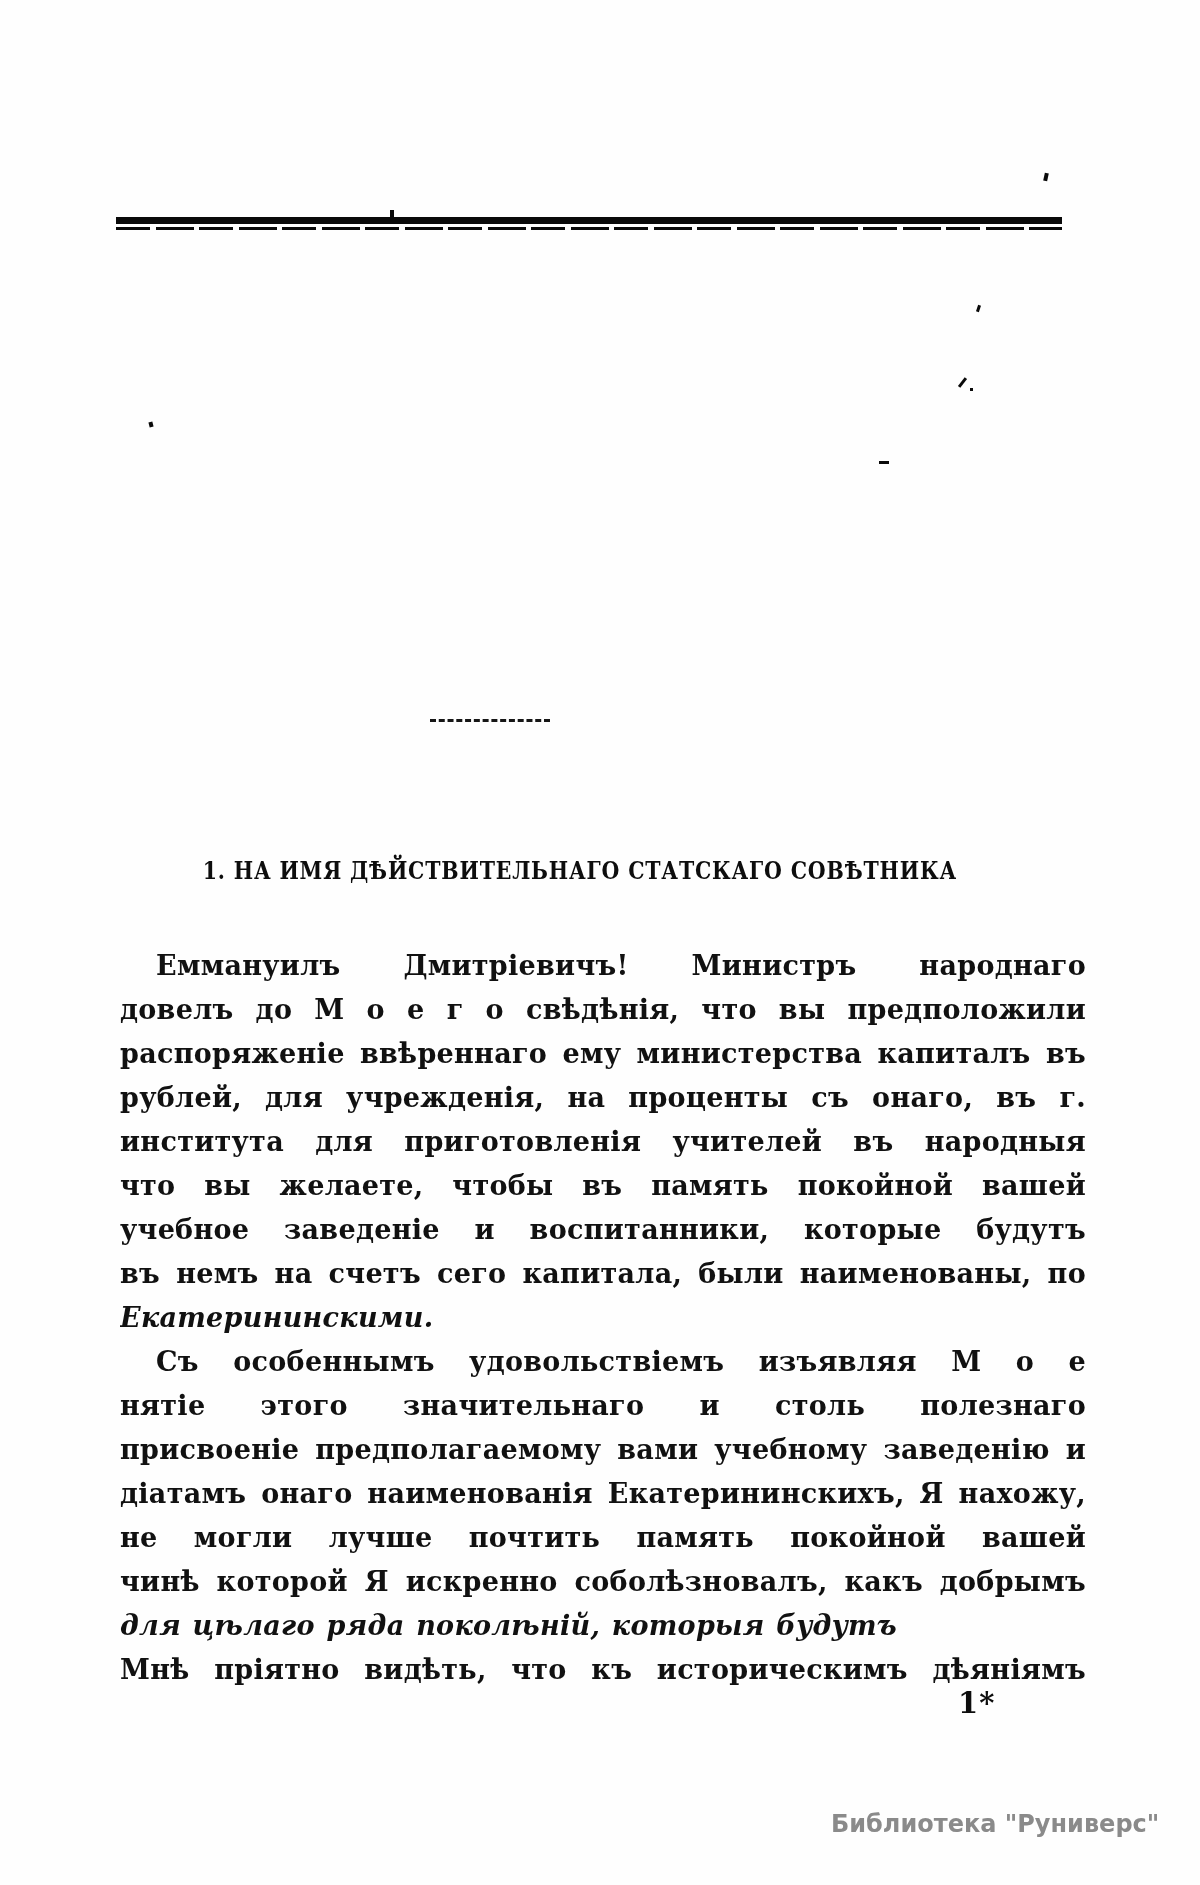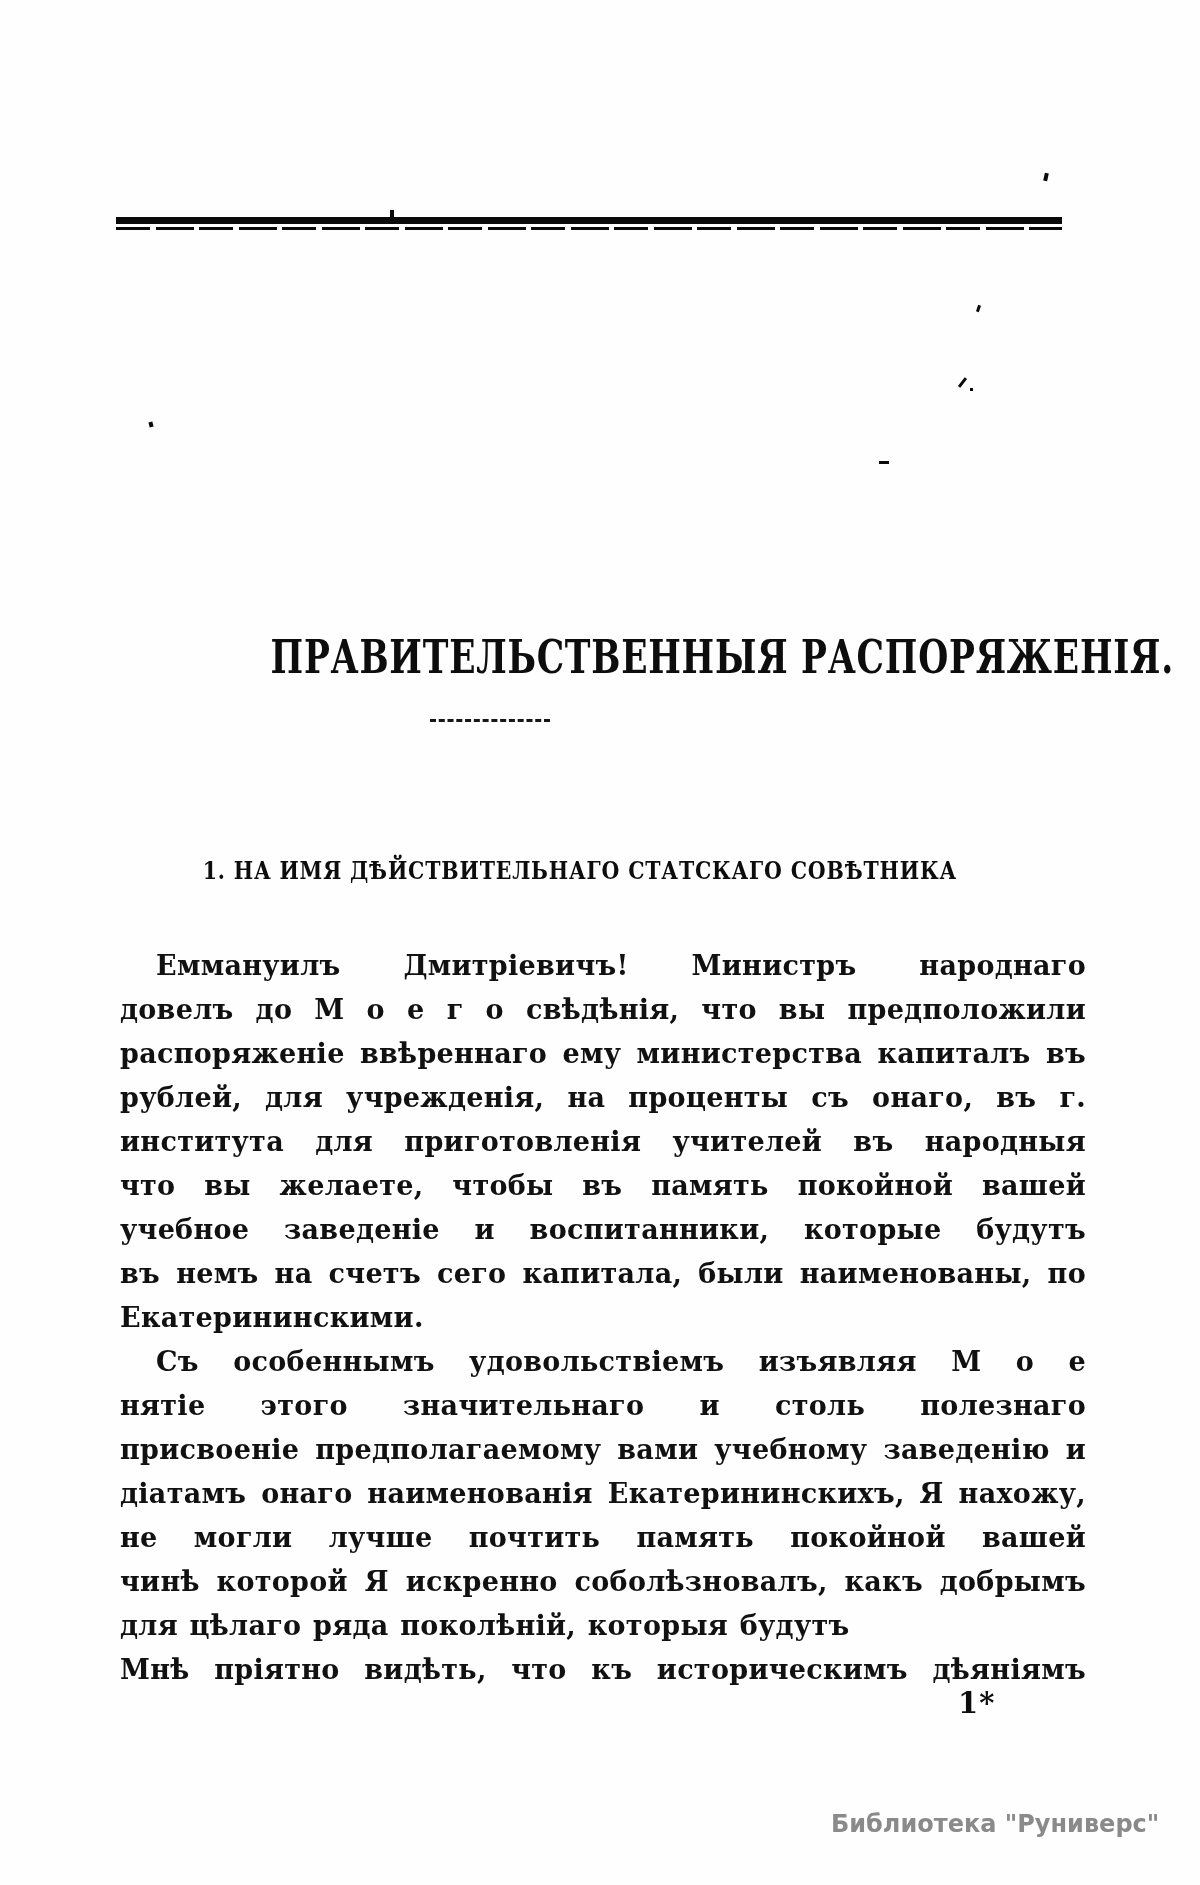--- a/index.html
+++ b/index.html
@@ -57,21 +57,21 @@
   }
 
   
   .body-block {
     position:absolute; left:120px; top:944px; width:966px;
     font-size:27px; font-weight:700; letter-spacing:0.3px; word-spacing:2px;
     color:#111111;
   }
   .pline { height:44px; line-height:44px; overflow:hidden; text-align:justify; }
   .pline::after { content:""; display:inline-block; width:100%; height:0; }
-  .pline.noJ { text-align:left; }
+  .pline.noJ { text-align:left;font-style:italic; }
   .pline.noJ::after { content:none; }
   .pline.indent { text-indent:36px; }
 
   .page-signature {
     position:absolute; left:958px; top:1686px;
     font-size:29px; font-weight:700; letter-spacing:1px;
   }
 
   .watermark {
     position:absolute; left:831px; top:1810px;
@@ -100,23 +100,20 @@
   </div>
 
   <div class="speck s1"></div>
   <div class="speck s2"></div>
   <div class="speck s3"></div>
   <div class="speck s4"></div>
   <div class="speck s5"></div>
   <div class="speck s6"></div>
   <div class="speck s7"></div>
 
-  <div class="center-line main-title">
-    <span>ПРАВИТЕЛЬСТВЕННЫЯ РАСПОРЯЖЕНІЯ.</span>
-  </div>
 
   <div class="title-divider"></div>
 
 
   <div class="center-line sub-heading-1">
     <span>1. НА ИМЯ ДѢЙСТВИТЕЛЬНАГО СТАТСКАГО СОВѢТНИКА</span>
   </div>
 
   <div class="body-block">
 

